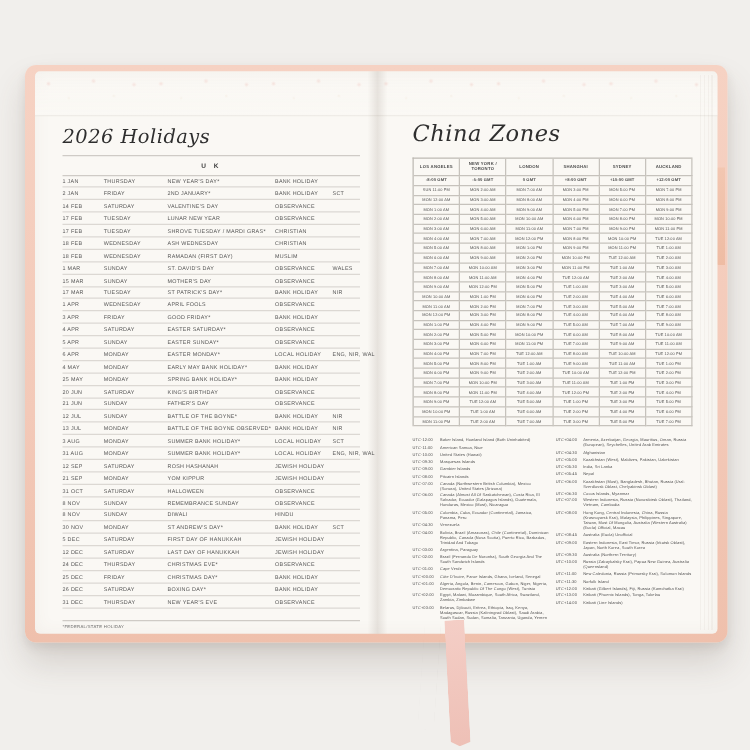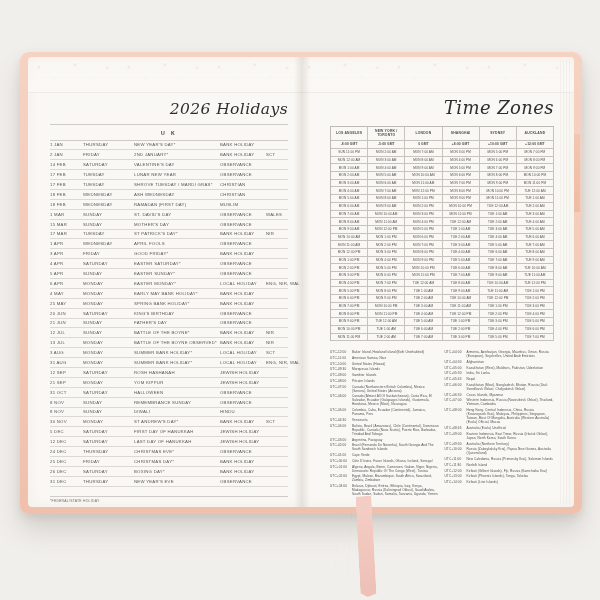--- a/index.html
+++ b/index.html
@@ -26,21 +26,21 @@
   .gutter{position:absolute;left:294px;top:57px;width:16px;height:450px;
          background:linear-gradient(90deg,rgba(90,70,55,0) 0%,rgba(90,70,55,.12) 50%,rgba(90,70,55,0) 100%);}
   .page-stack-right{position:absolute;left:560px;top:60px;width:12px;height:444px;
          background:repeating-linear-gradient(90deg,rgba(120,95,75,.05) 0 1px,rgba(0,0,0,0) 1px 3px);}
   .ribbon{position:absolute;border-radius:1px;box-shadow:1px 3px 4px rgba(90,70,60,.18);}
   .ribbon.beige{left:337px;top:496px;width:13px;height:88px;background:linear-gradient(180deg,#ecdccা 0%,#e9d9c6 0%,#e2cfb8 100%);transform:rotate(4deg);clip-path:polygon(0 0,100% 0,100% 96%,50% 100%,0 96%);}
   .ribbon.pink{left:358px;top:496px;width:16px;height:101px;background:linear-gradient(180deg,#f4cec6,#eec0b6);transform:rotate(-3deg);clip-path:polygon(0 0,100% 0,100% 97%,45% 100%,0 96%);}
   
   .left-content{position:absolute;left:50px;top:100px;width:238px;color:#4d4d4d;}
   .page-title{font-family:"DejaVu Serif","Liberation Serif",serif;font-style:italic;
-         text-align:right;color:#2e2e2e;letter-spacing:.4px;}
+         text-align:left;color:#2e2e2e;letter-spacing:.4px;}
   .left-content .page-title{font-size:15.5px;line-height:19px;}
   .rule{height:0;border-top:.6px solid #cfcbc6;margin-top:5px;}
   .uk-label{text-align:center;font-size:5.2px;font-weight:bold;letter-spacing:2.4px;
          color:#3e3e3e;margin:4.5px 0 4px;}
   .holidays-table{border-top:.6px solid #cfcbc6;}
   .h-row{display:flex;align-items:center;height:8.9px;border-bottom:.55px solid #dcd8d3;}
   .hc{font-size:4.3px;letter-spacing:.25px;color:#565656;white-space:nowrap;}
   .c0{width:33px;} .c1{width:51px;} .c2{width:86px;} .c3{width:46px;} .c4{width:22px;}
   .footer-rule{margin-top:9px;}
   .footnote{font-size:3.4px;letter-spacing:.25px;color:#6b6b6b;margin-top:2.5px;}
@@ -322,21 +322,21 @@
           <span class="hc c2">NEW YEAR'S EVE</span>
           <span class="hc c3">OBSERVANCE</span>
           <span class="hc c4"></span>
         </div>
       </div>
     <div class="rule footer-rule"></div>
     <div class="footnote">*FEDERAL/STATE HOLIDAY</div>
   </div>
 
   <div class="right-content">
-    <div class="page-title">Time Zones</div>
+    <div class="page-title">China Zones</div>
     <div class="timezone-grid">
         <div class="tz-city">LOS ANGELES</div>
         <div class="tz-city">NEW YORK / TORONTO</div>
         <div class="tz-city">LONDON</div>
         <div class="tz-city">SHANGHAI</div>
         <div class="tz-city">SYDNEY</div>
         <div class="tz-city">AUCKLAND</div>
         <div class="tz-offset">-8:00 GMT</div>
         <div class="tz-offset">-5:00 GMT</div>
         <div class="tz-offset">0 GMT</div>

